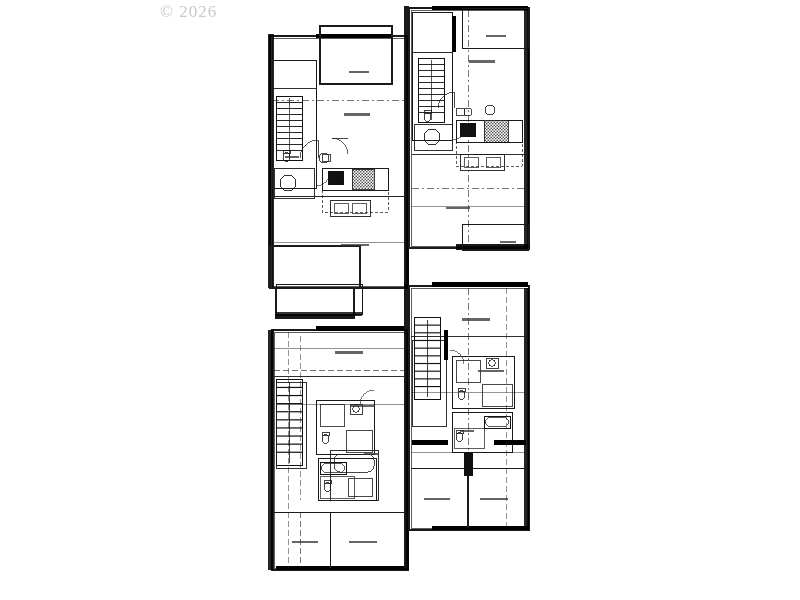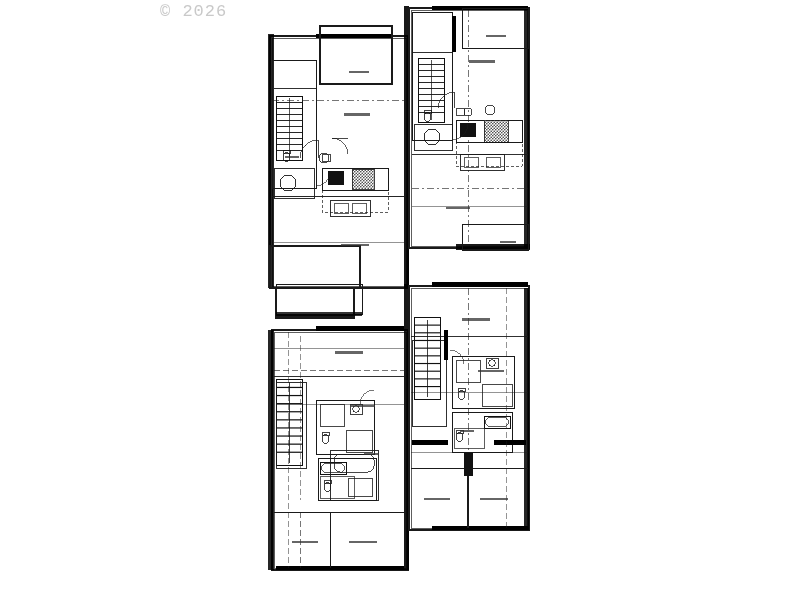--- a/index.html
+++ b/index.html
@@ -1,21 +1,21 @@
 <!DOCTYPE html>
 <html><head>
 <meta charset="utf-8">
 <title>Floor Plan Scan</title>
 <style>
   html,body{margin:0;padding:0;background:#ffffff;}
   body{width:800px;height:600px;overflow:hidden;
        font-family:"Liberation Sans",sans-serif;position:relative;}
   #stage{position:absolute;inset:0;width:800px;height:600px;background:#ffffff;}
   #watermark{position:absolute;left:160px;top:2px;font-size:17px;letter-spacing:1px;
-             color:#c9c9c9;font-family:Liberation Mono, monospace;
+             color:#c9c9c9;font-family:Liberation Serif, serif;
              user-select:none;white-space:nowrap;}
   #plan{position:absolute;left:0;top:0;width:800px;height:600px;}
 </style>
 </head>
 <body>
 
 <div id="stage">
 
   <div id="watermark">© 2026</div>
 

